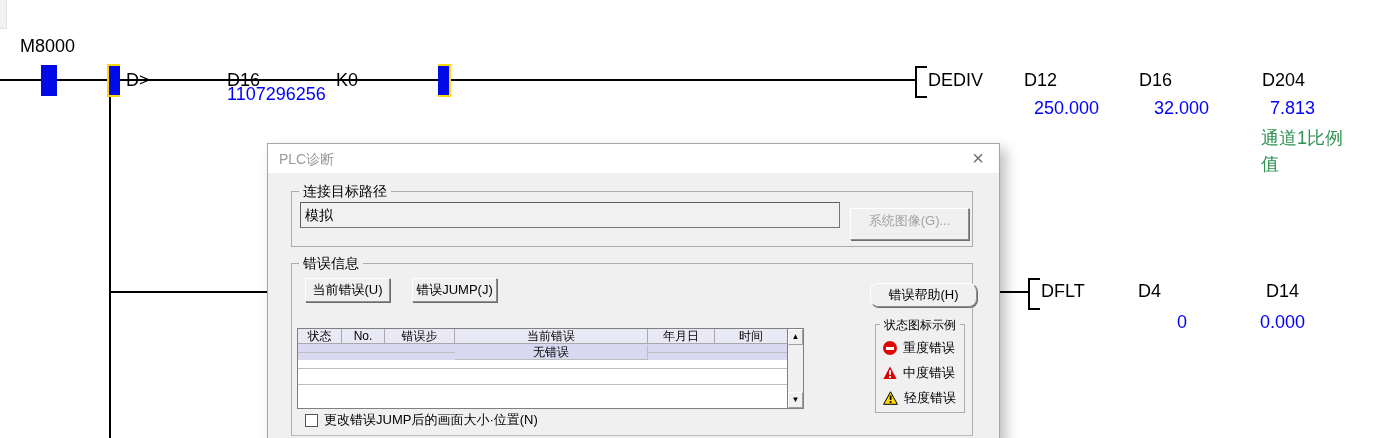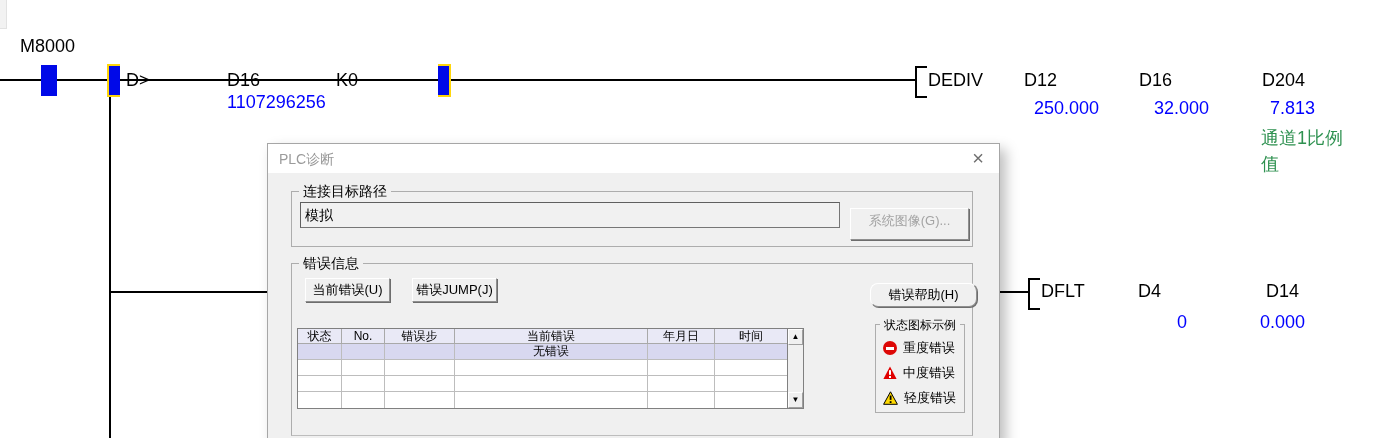--- a/index.html
+++ b/index.html
@@ -37,21 +37,21 @@
   .btn{
     position:absolute;background:#f0f0f0;border:1px solid #8f8f8f;
     border-top-color:#ffffff;border-left-color:#ffffff;
     box-shadow:1px 1px 0 #6d6d6d;box-sizing:border-box;
     font-size:13px;color:#000;text-align:center;white-space:nowrap;
   }
   .btn.disabled{color:#a3a3a3;}
   
   #errtbl{position:absolute;left:5px;top:64px;width:507px;height:81px;border:1px solid #808080;box-sizing:border-box;background:#fff;display:flex;}
   #grid{width:489px;}
-  .trow{display:flex;height:16px;box-sizing:border-box;}
+  .trow{display:flex;height:16px;box-sizing:border-box;align-items:center;}
   .trow.head{height:15px;background:#e9e9f6;}
   .trow.first{background:#d8d8f0;}
   .tcell{box-sizing:border-box;border-right:1px solid #a9a9a9;border-bottom:1px solid #a9a9a9;
     font-size:12px;line-height:14px;text-align:center;color:#000;overflow:hidden;white-space:nowrap;}
   .trow:not(.head) .tcell{border-right:1px solid #bdbdbd;border-bottom:1px solid #bdbdbd;}
   
   #vscroll{width:17px;background:#f0f0f0;border-left:1px solid #808080;display:flex;flex-direction:column;justify-content:space-between;box-sizing:border-box;}
   .sbtn{height:16px;background:#f0f0f0;border:1px solid #9f9f9f;border-top-color:#fff;border-left-color:#fff;
     box-sizing:border-box;font-size:8px;line-height:14px;text-align:center;color:#000;}
   
@@ -75,21 +75,21 @@
   <div class="wire" style="left:109px;top:95px;width:2px;height:343px;"></div>
   <div class="wire" style="left:110px;top:291px;width:919px;height:2px;"></div>
 
   <div class="lad-txt" style="left:20px;top:36px;">M8000</div>
   <div class="contact" style="left:41px;top:65px;width:16px;height:31px;"></div>
 
   <div class="contact brkL" style="left:107px;top:64px;width:11px;height:29px;"></div>
   <div class="lad-txt" style="left:126px;top:70px;">D&gt;</div>
   <div class="lad-txt" style="left:227px;top:70px;">D16</div>
   <div class="lad-txt" style="left:336px;top:70px;">K0</div>
-  <div class="lad-val" style="left:227px;top:92px;">1107296256</div>
+  <div class="lad-val" style="left:227px;top:84px;">1107296256</div>
   <div class="contact brkR" style="left:438px;top:64px;width:11px;height:29px;"></div>
 
   <div class="wire" style="left:915px;top:66px;width:2px;height:32px;"></div>
   <div class="wire" style="left:915px;top:66px;width:12px;height:2px;"></div>
   <div class="wire" style="left:915px;top:96px;width:12px;height:2px;"></div>
   <div class="lad-txt" style="left:928px;top:70px;">DEDIV</div>
   <div class="lad-txt" style="left:1024px;top:70px;">D12</div>
   <div class="lad-val" style="left:1034px;top:98px;">250.000</div>
   <div class="lad-txt" style="left:1139px;top:70px;">D16</div>
   <div class="lad-val" style="left:1154px;top:98px;">32.000</div>
@@ -168,20 +168,24 @@
             <div class="tcell" style="width:67px;border-bottom:none;"></div>
             <div class="tcell" style="width:72px;border-right:none;border-bottom:none;"></div>
           </div>
         </div>
         <div id="vscroll">
           <div class="sbtn">▲</div>
           <div class="sbtn">▼</div>
         </div>
       </div>
 
+      <div class="chkrow">
+        <div class="chkbox"></div>
+        <div class="chklbl">更改错误JUMP后的画面大小·位置(N)</div>
+      </div>
 
       <div class="grp" style="left:583px;top:60px;width:90px;height:89px;">
         <div class="glabel" style="font-size:12px;left:4px;top:-8px;">状态图标示例</div>
 
         <div class="sitem" style="top:15px;">
           <div class="noentry">
               <div class="bar"></div>
             </div>
           <div class="slabel">重度错误</div>
         </div>

